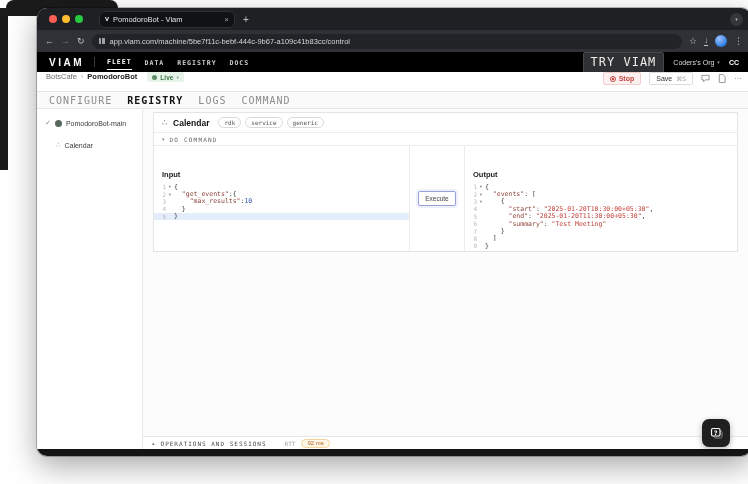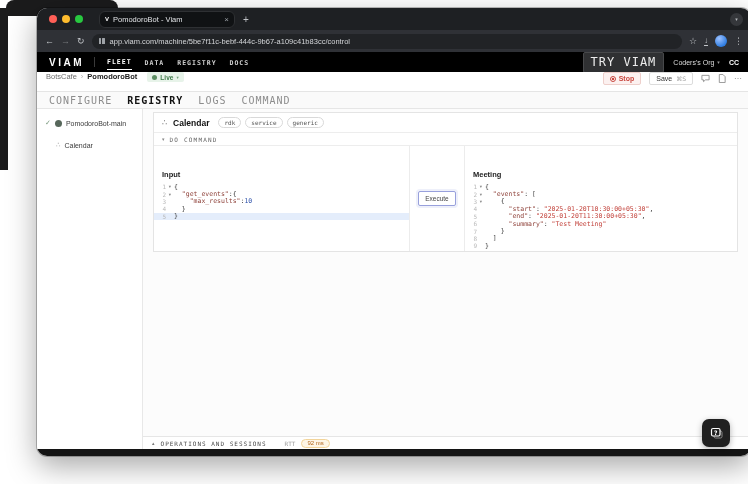--- a/index.html
+++ b/index.html
@@ -293,21 +293,21 @@
                   <span class="ln">5</span>
                   <span class="fold"></span>
                   <span class="code"><span class="t-p">}</span></span>
                 </div>
               </div>
           </div>
           <div class="mid">
             <button class="exec-btn">Execute</button>
           </div>
           <div class="pane out">
-            <div class="pane-label">Meeting</div>
+            <div class="pane-label">Output</div>
             <div class="editor" id="output-editor">
                 <div class="cl">
                   <span class="ln">1</span>
                   <span class="fold">▾</span>
                   <span class="code"><span class="t-p">{</span></span>
                 </div>
                 <div class="cl">
                   <span class="ln">2</span>
                   <span class="fold">▾</span>
                   <span class="code"><span class="t-p">  </span><span class="t-k">"events"</span><span class="t-p">: [</span></span>

